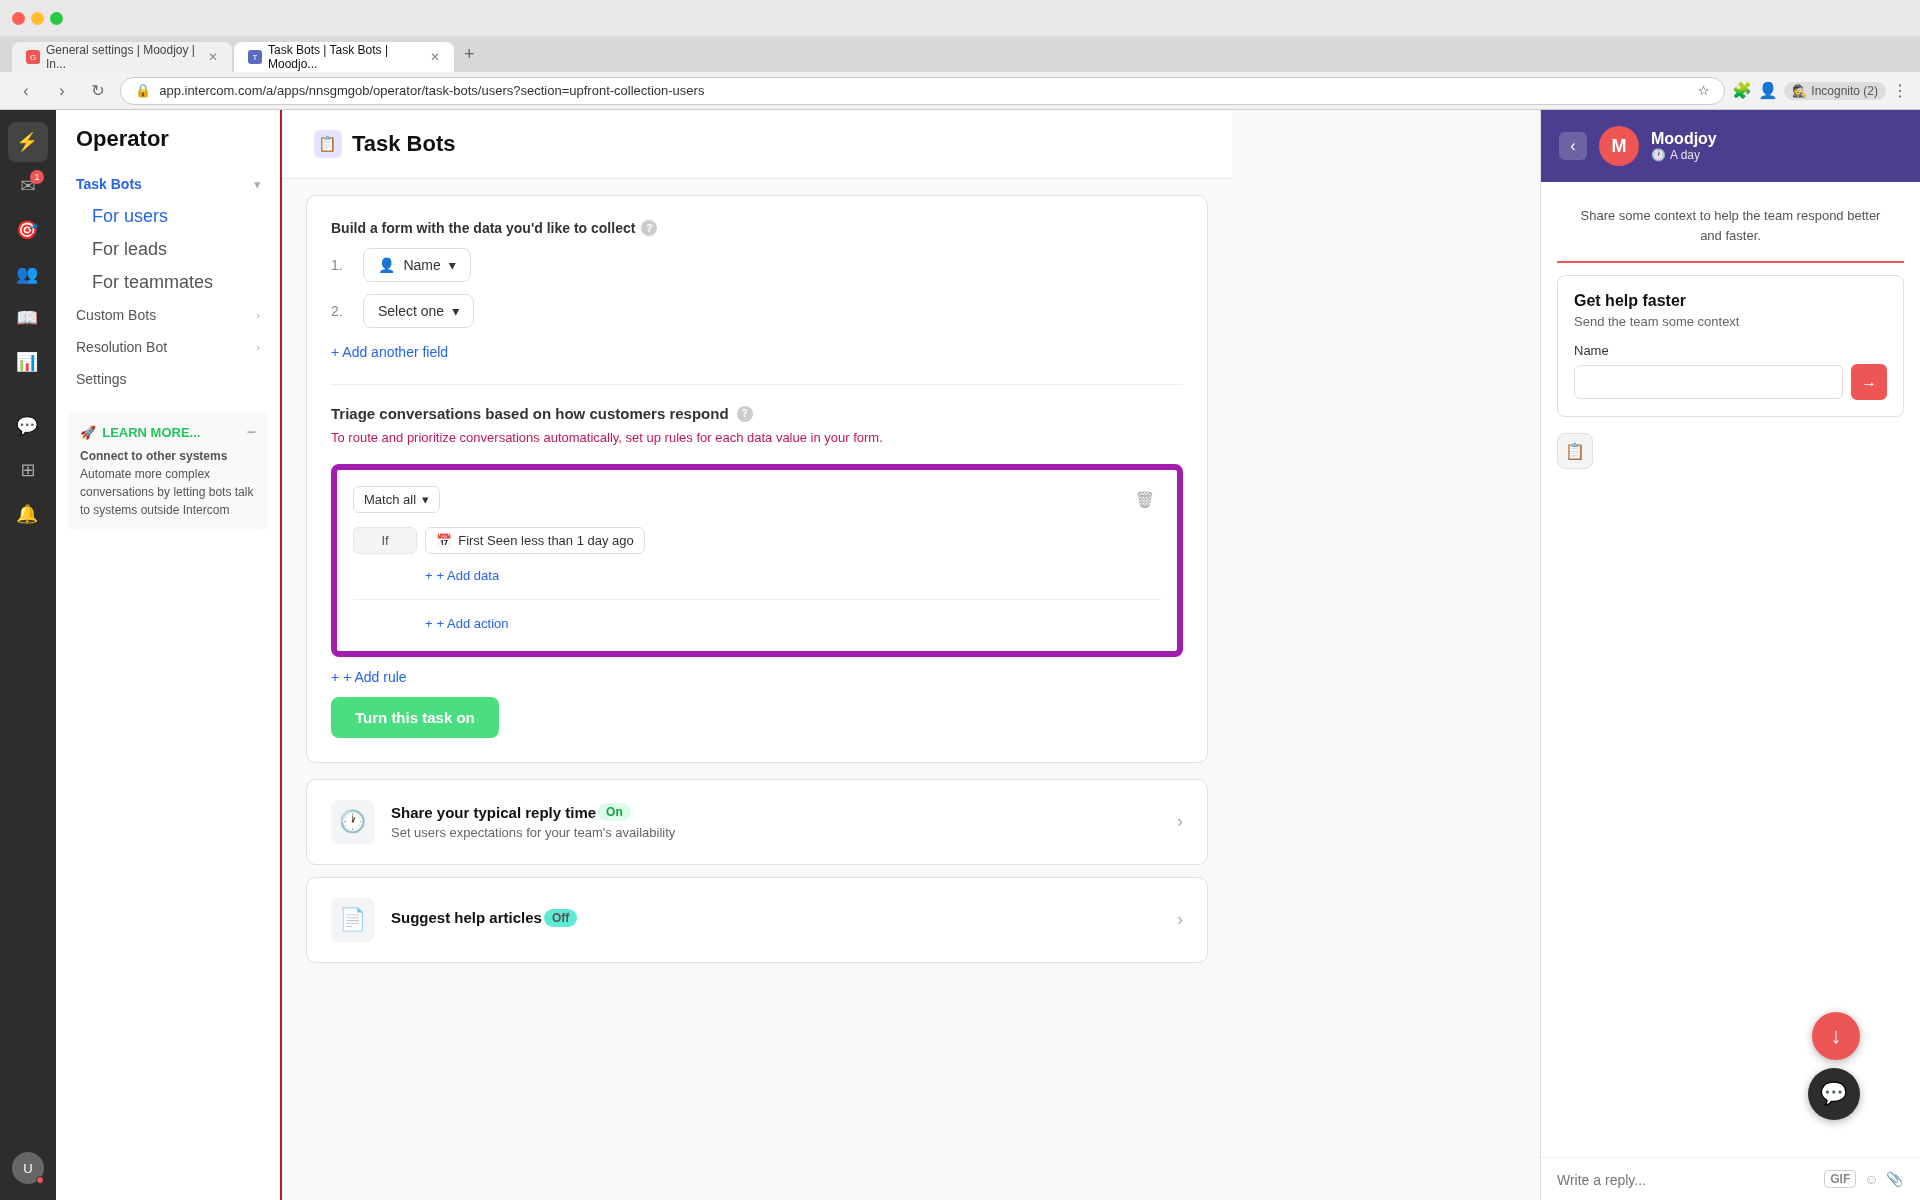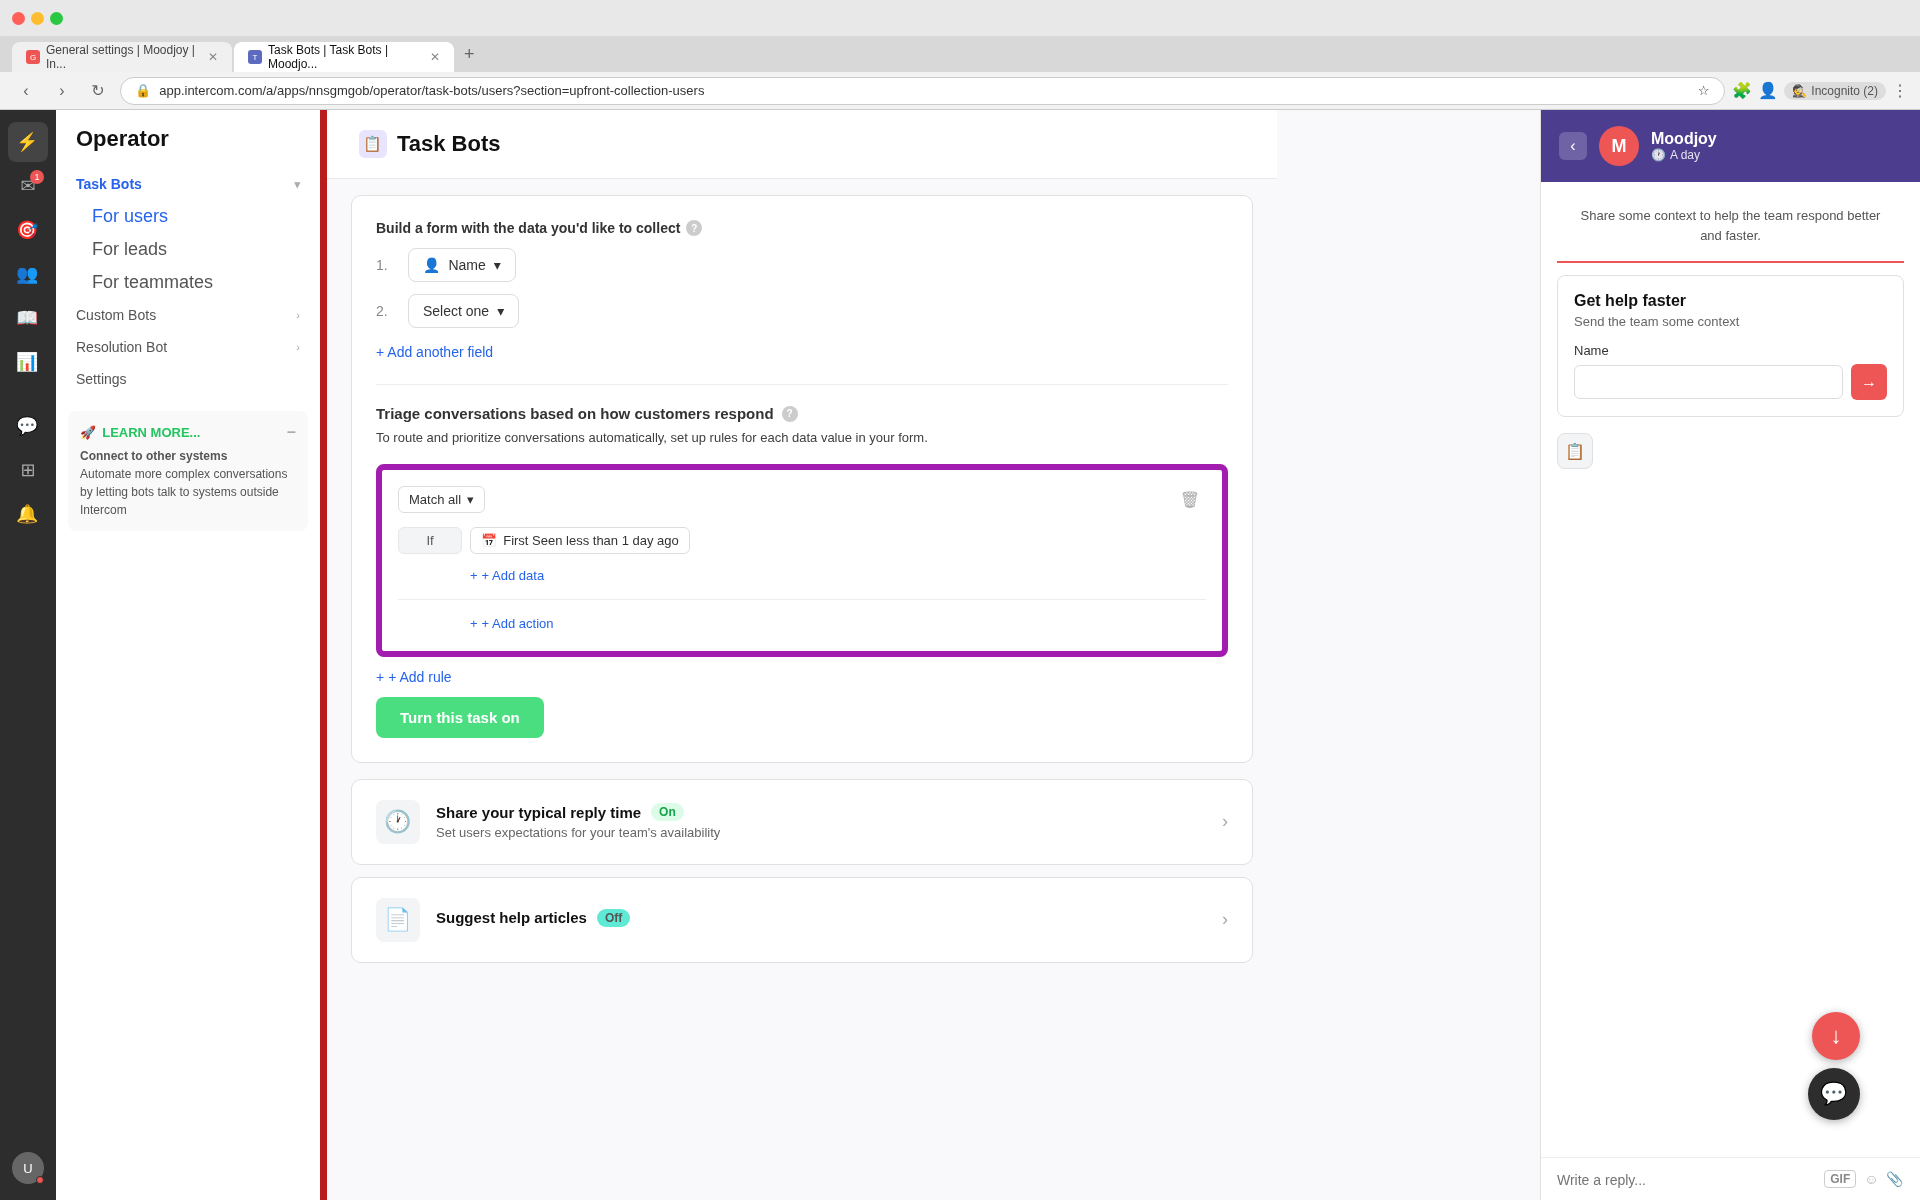--- a/index.html
+++ b/index.html
@@ -32,21 +32,21 @@
     
     .icon-nav { width: 56px; background: #2d2d2d; display: flex; flex-direction: column; align-items: center; padding: 12px 0; gap: 4px; flex-shrink: 0; }
     .icon-nav-item { width: 40px; height: 40px; border-radius: 8px; display: flex; align-items: center; justify-content: center; color: #aaa; cursor: pointer; font-size: 18px; position: relative; }
     .icon-nav-item.active { background: #444; color: #fff; }
     .icon-nav-item .badge { position: absolute; top: 4px; right: 4px; background: #e55; color: white; border-radius: 50%; width: 14px; height: 14px; font-size: 9px; display: flex; align-items: center; justify-content: center; }
     .icon-nav-bottom { margin-top: auto; }
     .avatar-small { width: 32px; height: 32px; border-radius: 50%; background: #666; display: flex; align-items: center; justify-content: center; color: white; font-size: 13px; position: relative; }
     .avatar-dot { position: absolute; bottom: 0; right: 0; width: 8px; height: 8px; background: #e55; border-radius: 50%; border: 1px solid #2d2d2d; }
 
     
-    .sidebar { width: 271px; background: #fff; border-right: 7px solid #b91c1c; padding: 16px 0; flex-shrink: 0; overflow-y: auto; }
+    .sidebar { width: 226px; background: #fff; border-right: 2px solid #b91c1c; padding: 16px 0; flex-shrink: 0; overflow-y: auto; }
     .sidebar-title { font-size: 22px; font-weight: 700; color: #111; padding: 0 20px 16px; }
     .sidebar-section { padding: 0; }
     .sidebar-item { display: flex; align-items: center; gap: 8px; padding: 8px 20px; cursor: pointer; font-size: 14px; color: #555; border-radius: 0; }
     .sidebar-item.active-parent { color: #2563eb; font-weight: 600; }
     .sidebar-sub-item { padding-left: 36px; font-size: 18px; color: #555; display: block; padding-top: 6px; padding-bottom: 6px; cursor: pointer; }
     .sidebar-sub-item.active { color: #2563eb; }
     .learn-more-section { margin: 16px 12px; background: #f9f9f9; border-radius: 8px; padding: 12px; }
     .learn-more-title { display: flex; align-items: center; gap: 6px; font-size: 13px; font-weight: 600; color: #2563eb; margin-bottom: 6px; }
     .learn-more-title span { color: #22c55e; }
     .learn-more-body { font-size: 12px; color: #555; line-height: 1.5; }
@@ -69,21 +69,21 @@
     .field-row { display: flex; align-items: center; gap: 12px; margin-bottom: 12px; }
     .field-num { color: #888; font-size: 14px; width: 20px; }
     .field-btn { display: flex; align-items: center; gap: 8px; background: white; border: 1px solid #ddd; border-radius: 8px; padding: 8px 14px; font-size: 14px; color: #333; cursor: pointer; }
 
     .add-field-link { color: #2563eb; font-size: 14px; cursor: pointer; display: flex; align-items: center; gap: 4px; padding: 4px 0; }
 
     .divider { border: none; border-top: 1px solid #eee; margin: 20px 0; }
 
     
     .triage-title { font-size: 15px; font-weight: 600; color: #333; margin-bottom: 6px; display: flex; align-items: center; gap: 8px; }
-    .triage-desc { font-size: 13px; color: #404040; margin-bottom: 16px; line-height: 1.5; }
+    .triage-desc { font-size: 13px; color: #be185d; margin-bottom: 16px; line-height: 1.5; }
 
     
     .rule-box { border: 6px solid #a21caf; border-radius: 8px; padding: 16px; background: #fff; }
     .rule-header { display: flex; align-items: center; justify-content: space-between; margin-bottom: 14px; }
     .match-all-btn { display: flex; align-items: center; gap: 6px; background: white; border: 1px solid #ddd; border-radius: 6px; padding: 5px 10px; font-size: 13px; cursor: pointer; color: #333; }
     .trash-btn { background: none; border: none; cursor: pointer; color: #aaa; font-size: 16px; padding: 4px 6px; }
 
     .rule-if-row { display: flex; align-items: center; gap: 8px; margin-bottom: 10px; }
     .if-label { background: #f3f4f6; border: 1px solid #e5e7eb; border-radius: 6px; padding: 5px 12px; font-size: 13px; color: #555; width: 64px; text-align: center; }
     .condition-pill { display: flex; align-items: center; gap: 6px; background: white; border: 1px solid #ddd; border-radius: 6px; padding: 5px 10px; font-size: 13px; color: #333; cursor: pointer; }
@@ -100,21 +100,21 @@
     .add-action-link { color: #2563eb; font-size: 13px; cursor: pointer; display: flex; align-items: center; gap: 4px; padding: 4px 0 4px 72px; margin-top: 8px; }
 
     .add-rule-link { color: #2563eb; font-size: 14px; cursor: pointer; display: flex; align-items: center; gap: 4px; margin: 12px 0; }
 
     .turn-on-btn { background: #4ade80; color: white; border: none; border-radius: 8px; padding: 12px 24px; font-size: 15px; font-weight: 600; cursor: pointer; }
 
     
     .bottom-card { background: white; border: 1px solid #e0e0e0; border-radius: 10px; margin: 12px 24px; padding: 20px 24px; display: flex; align-items: center; gap: 16px; cursor: pointer; }
     .bottom-card-icon { width: 44px; height: 44px; background: #f3f4f6; border-radius: 8px; display: flex; align-items: center; justify-content: center; font-size: 22px; flex-shrink: 0; }
     .bottom-card-text { flex: 1; }
-    .bottom-card-title { font-size: 15px; font-weight: 600; color: #111; display: flex; align-items: center; gap: 10px; margin-bottom: 4px; }
+    .bottom-card-title { font-size: 15px; font-weight: 600; color: #111; display: flex; align-items: center; gap: 2px; margin-bottom: 4px; }
     .bottom-card-desc { font-size: 13px; color: #666; }
     .status-badge { font-size: 12px; font-weight: 600; padding: 2px 8px; border-radius: 10px; }
     .status-on { background: #dcfce7; color: #16a34a; }
     .status-off { background: #5eead4; color: #555; }
     .chevron-right { color: #aaa; font-size: 18px; margin-left: auto; }
 
     
     .right-panel { width: 380px; flex-shrink: 0; border-left: 1px solid #e0e0e0; display: flex; flex-direction: column; background: #fff; }
     .rp-header { background: #4c3d8f; color: white; padding: 16px 18px; display: flex; align-items: center; gap: 12px; }
     .rp-back { background: rgba(255,255,255,0.2); border: none; border-radius: 6px; color: white; cursor: pointer; width: 28px; height: 28px; display: flex; align-items: center; justify-content: center; font-size: 16px; }

